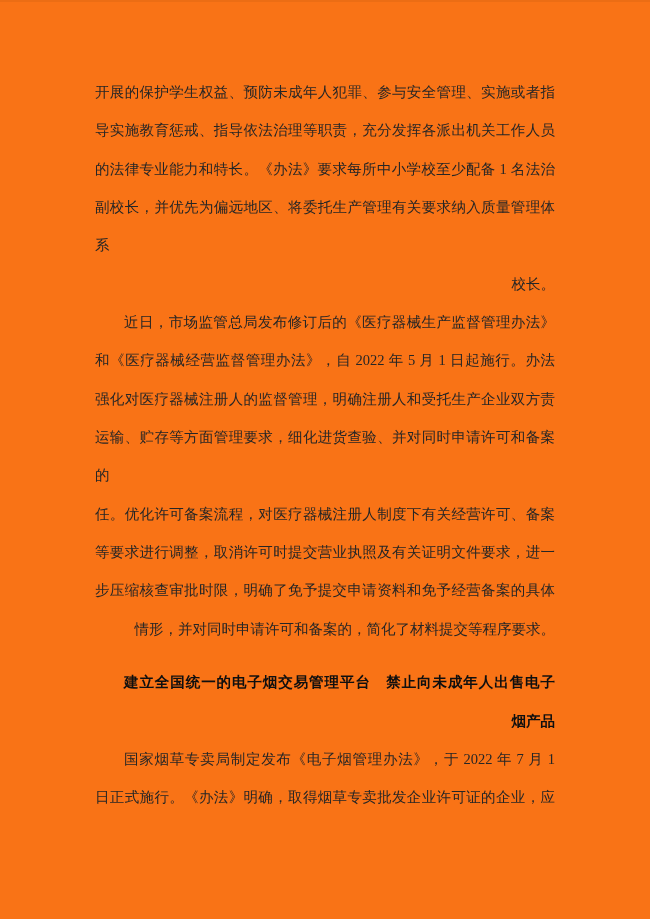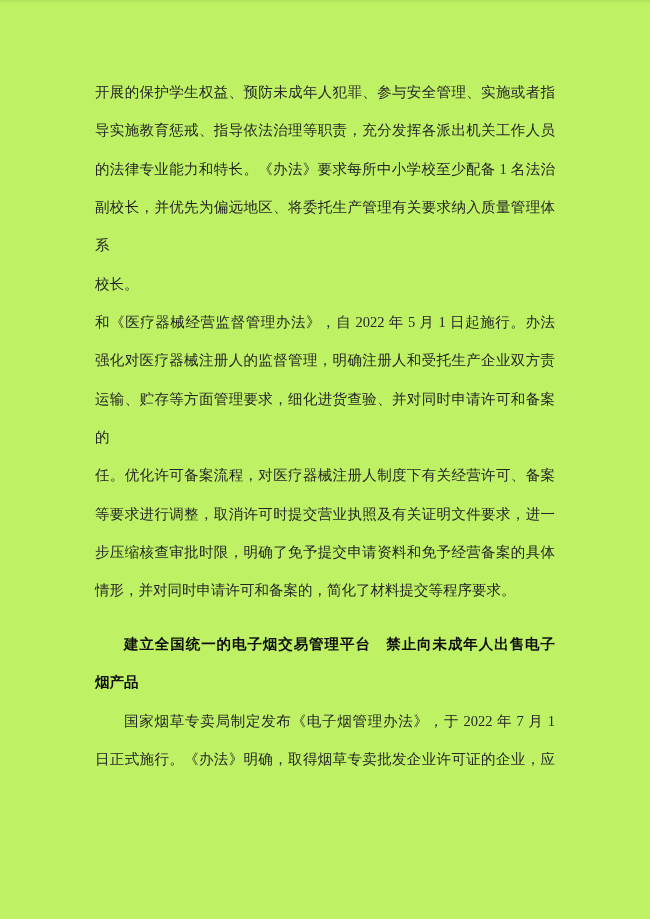--- a/index.html
+++ b/index.html
@@ -1,41 +1,41 @@
 <!DOCTYPE html>
 <html><head>
 <meta charset="utf-8">
 <style>
   html, body { margin: 0; padding: 0; background: #ffffff; }
   .page {
     position: relative;
     width: 650px;
     height: 919px;
-    background: #bef264;
+    background: #f97316;
     overflow: hidden;
     font-family: "Liberation Serif", "DejaVu Serif", serif;
   }
   .scan-edge {
     position: absolute;
     top: 0; left: 0;
     width: 650px; height: 2px;
     background: rgba(0,0,0,0.05);
   }
   .content {
     position: absolute;
     left: 95px;
     top: 73px;
     width: 460px;
     color: #262626;
     font-size: 14.5px;
   }
   .block { margin: 0; padding: 0; }
   .line {
     line-height: 38.34px;
-    text-align: left;
+    text-align: right;
     white-space: normal;
   }
   .fill {
     text-align: justify;
     text-align-last: justify;
   }
   .indent { text-indent: 29px; }
   .heading-block {
     margin-top: 15px;
     font-weight: 700;
@@ -54,20 +54,21 @@
     <div class="block">
       <div class="line fill">开展的保护学生权益、预防未成年人犯罪、参与安全管理、实施或者指</div>
       <div class="line fill">导实施教育惩戒、指导依法治理等职责，充分发挥各派出机关工作人员</div>
       <div class="line fill">的法律专业能力和特长。《办法》要求每所中小学校至少配备 1 名法治</div>
       <div class="line fill">副校长，并优先为偏远地区、将委托生产管理有关要求纳入质量管理体系</div>
       <div class="line">校长。</div>
     </div>
 
 
     <div class="block">
+      <div class="line fill indent">近日，市场监管总局发布修订后的《医疗器械生产监督管理办法》</div>
       <div class="line fill">和《医疗器械经营监督管理办法》，自 2022 年 5 月 1 日起施行。办法</div>
       <div class="line fill">强化对医疗器械注册人的监督管理，明确注册人和受托生产企业双方责</div>
       <div class="line fill">运输、贮存等方面管理要求，细化进货查验、并对同时申请许可和备案的</div>
       <div class="line fill">任。优化许可备案流程，对医疗器械注册人制度下有关经营许可、备案</div>
       <div class="line fill">等要求进行调整，取消许可时提交营业执照及有关证明文件要求，进一</div>
       <div class="line fill">步压缩核查审批时限，明确了免予提交申请资料和免予经营备案的具体</div>
       <div class="line">情形，并对同时申请许可和备案的，简化了材料提交等程序要求。</div>
     </div>
 
     <div class="block heading-block">

